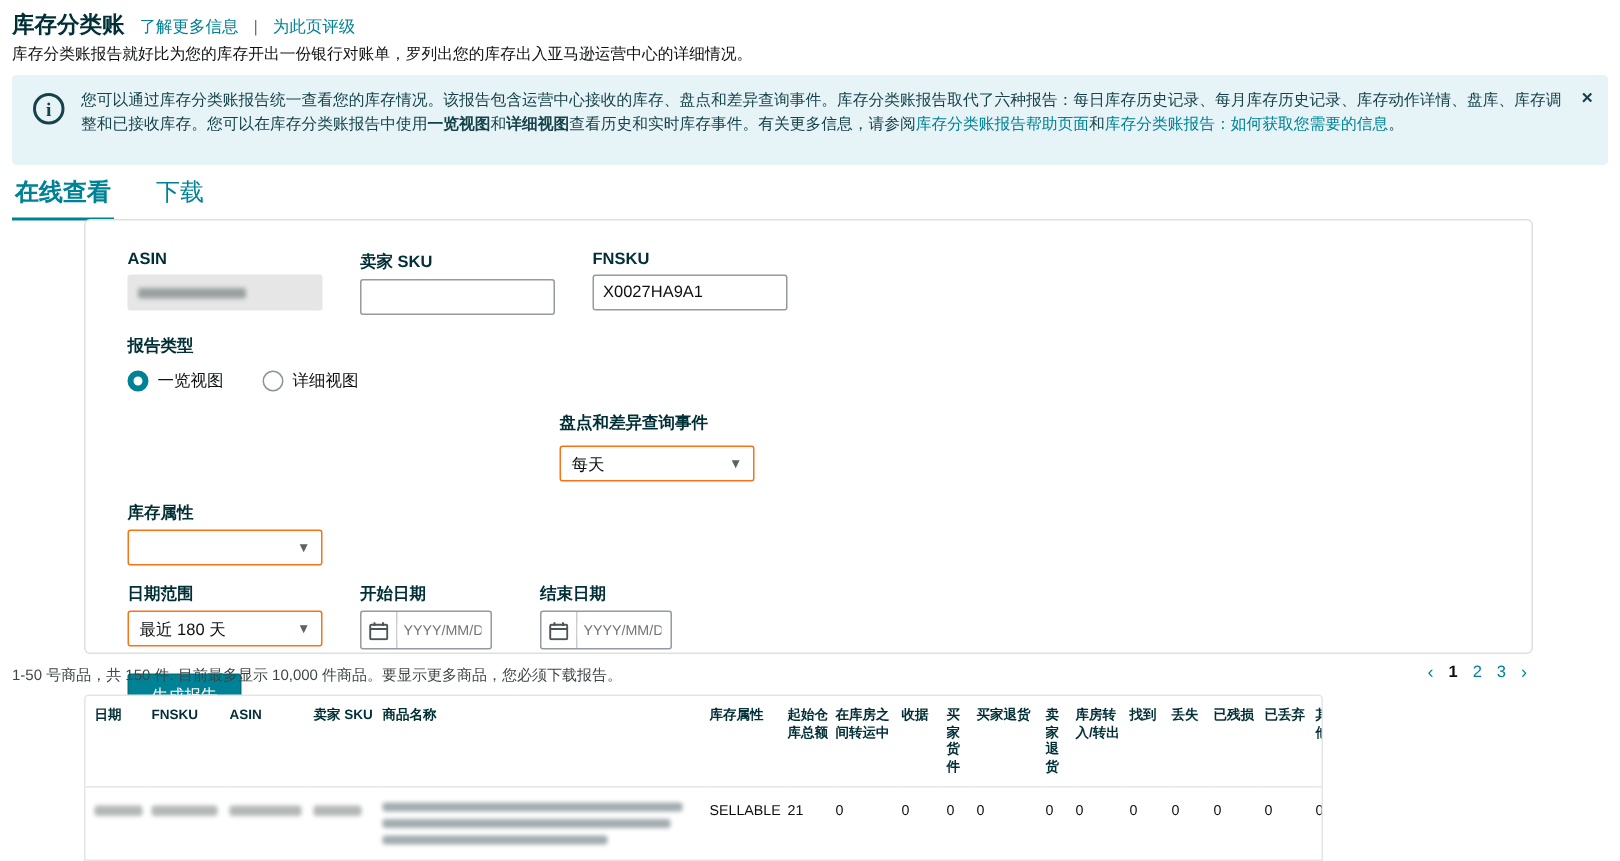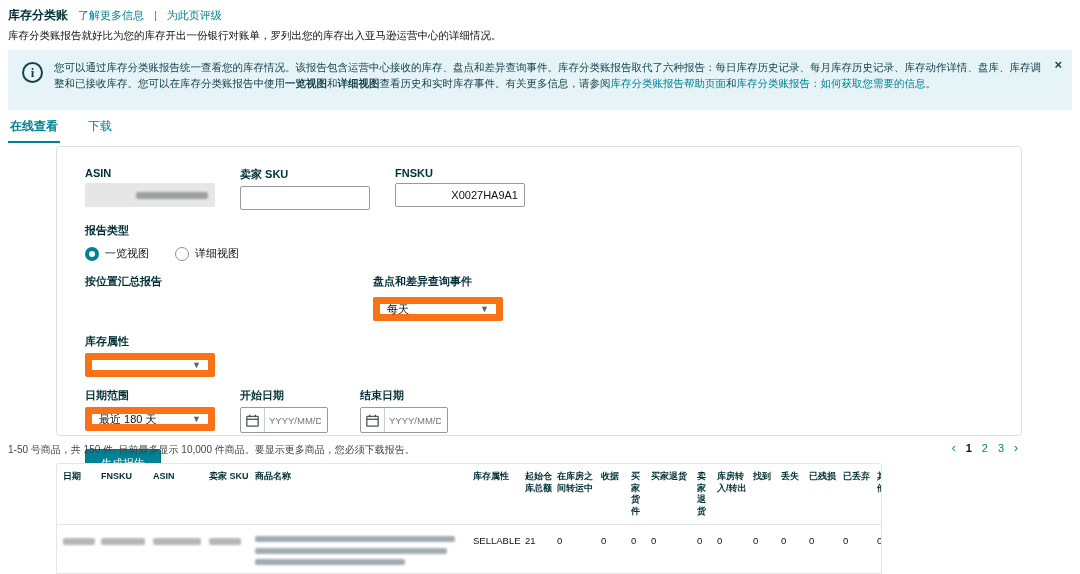--- a/index.html
+++ b/index.html
@@ -8,21 +8,21 @@
     position: relative;
     overflow: hidden;
     background: #ffffff;
     font-family: "Liberation Sans", "DejaVu Sans", sans-serif;
     color: #0f1111;
   }
   a { text-decoration: none; }
 
   
   .title-row { position:absolute; top:7px; left:8px; display:flex; align-items:baseline; gap:10px; }
-  .page-title { font-size:12px; font-weight:bold; color:#002f36; }
+  .page-title { font-size:15px; font-weight:bold; color:#002f36; }
   .hdr-link { font-size:11px; color:#008296; cursor:pointer; }
   .hdr-sep { font-size:11px; color:#6f7373; }
   .subtitle { position:absolute; top:29px; left:8px; font-size:10.5px; color:#0f1111; }
 
   
   .banner {
     position:absolute; top:50px; left:8px; width:1064px; height:60px;
     background:#e7f4f7; border-radius:3px; padding:9px 30px 9px 46px;
   }
   .banner .info-icon {
@@ -34,48 +34,47 @@
   .banner p { font-size:10.5px; line-height:1.55; color:#16434b; }
   .banner .b { font-weight:bold; }
   .banner .lnk { color:#008296; cursor:pointer; }
   .banner .close-x {
     position:absolute; right:10px; top:7px; font-size:13px; color:#16434b;
     cursor:pointer; font-weight:bold;
   }
 
   
   .tabs { position:absolute; top:116px; left:8px; display:flex; gap:26px; }
-  .tab { font-size:12px; color:#008296; padding:2px 2px 6px 2px; cursor:pointer; }
+  .tab { font-size:16px; color:#008296; padding:2px 2px 6px 2px; cursor:pointer; }
   .tab.active { font-weight:bold; border-bottom:2px solid #008296; }
 
   
   .card {
     position:absolute; top:146px; left:56px; width:966px; height:290px;
     border:1px solid #dddfe0; border-radius:4px; background:#fff;
     padding:20px 20px 0 28px;
   }
   .frow { display:flex; }
   .fcol { width:130px; margin-right:25px; }
   .flabel { font-size:11px; font-weight:bold; color:#002f36; margin-bottom:4px; display:block; }
   .tinput {
     width:130px; height:24px; border:1px solid #949aa0; border-radius:2px;
     font-size:11px; padding:0 6px; color:#0f1111; background:#fff;
     font-family:"Liberation Sans", sans-serif;
-    text-align:right;
   }
   .tinput.disabled { background:#e6e6e6; border-color:#e6e6e6; position:relative; }
   .helper { font-size:10px; color:#3f4647; margin-top:7px; }
   .sec-label { font-size:11px; font-weight:bold; color:#002f36; margin-top:13px; }
   .radio-row { display:flex; align-items:center; margin-top:8px; }
   .radio { display:flex; align-items:center; margin-right:26px; cursor:pointer; }
   .rdot { width:14px; height:14px; border-radius:50%; border:1.5px solid #8a9396; background:#fff; margin-right:6px; flex:0 0 auto; }
   .rdot.on { border:4.5px solid #008296; }
   .rlabel { font-size:11px; color:#0f1111; }
   .dropdown {
-    width:130px; height:24px; border:7px solid #f97316; border-radius:2px;
+    width:130px; height:24px; border:1px solid #f97316; border-radius:2px;
     display:flex; align-items:center; justify-content:space-between;
     font-size:11px; padding:0 7px; color:#0f1111; background:#fff; cursor:pointer;
   }
   .chev { color:#5a6466; font-size:9px; }
   .two-col { display:flex; margin-top:13px; }
   .left-group { width:260px; }
   .date-wrap { display:flex; align-items:center; border:1px solid #949aa0; border-radius:2px; height:26px; width:88px; background:#fff; }
   .cal-btn { width:24px; height:24px; border-right:1px solid #c8cdce; display:flex; align-items:center; justify-content:center; cursor:pointer; }
   .date-in { border:none; outline:none; width:60px; font-size:9.5px; padding:0 4px; color:#6f7373; font-family:"Liberation Sans", sans-serif; }
   .gen-btn {
@@ -155,21 +154,20 @@
       <span class="rlabel">一览视图</span>
     </div>
     <div class="radio">
       <span class="rdot"></span>
       <span class="rlabel">详细视图</span>
     </div>
   </div>
 
   <div class="two-col">
     <div class="left-group">
-      <div class="sec-label" style="margin-top:0;">按位置汇总报告</div>
     </div>
     <div style="margin-left:28px;">
       <div class="sec-label" style="margin-top:0;">盘点和差异查询事件</div>
       <div class="dropdown" style="margin-top:8px;">
         <span>每天</span>
         <span class="chev">▼</span>
       </div>
     </div>
   </div>
 

